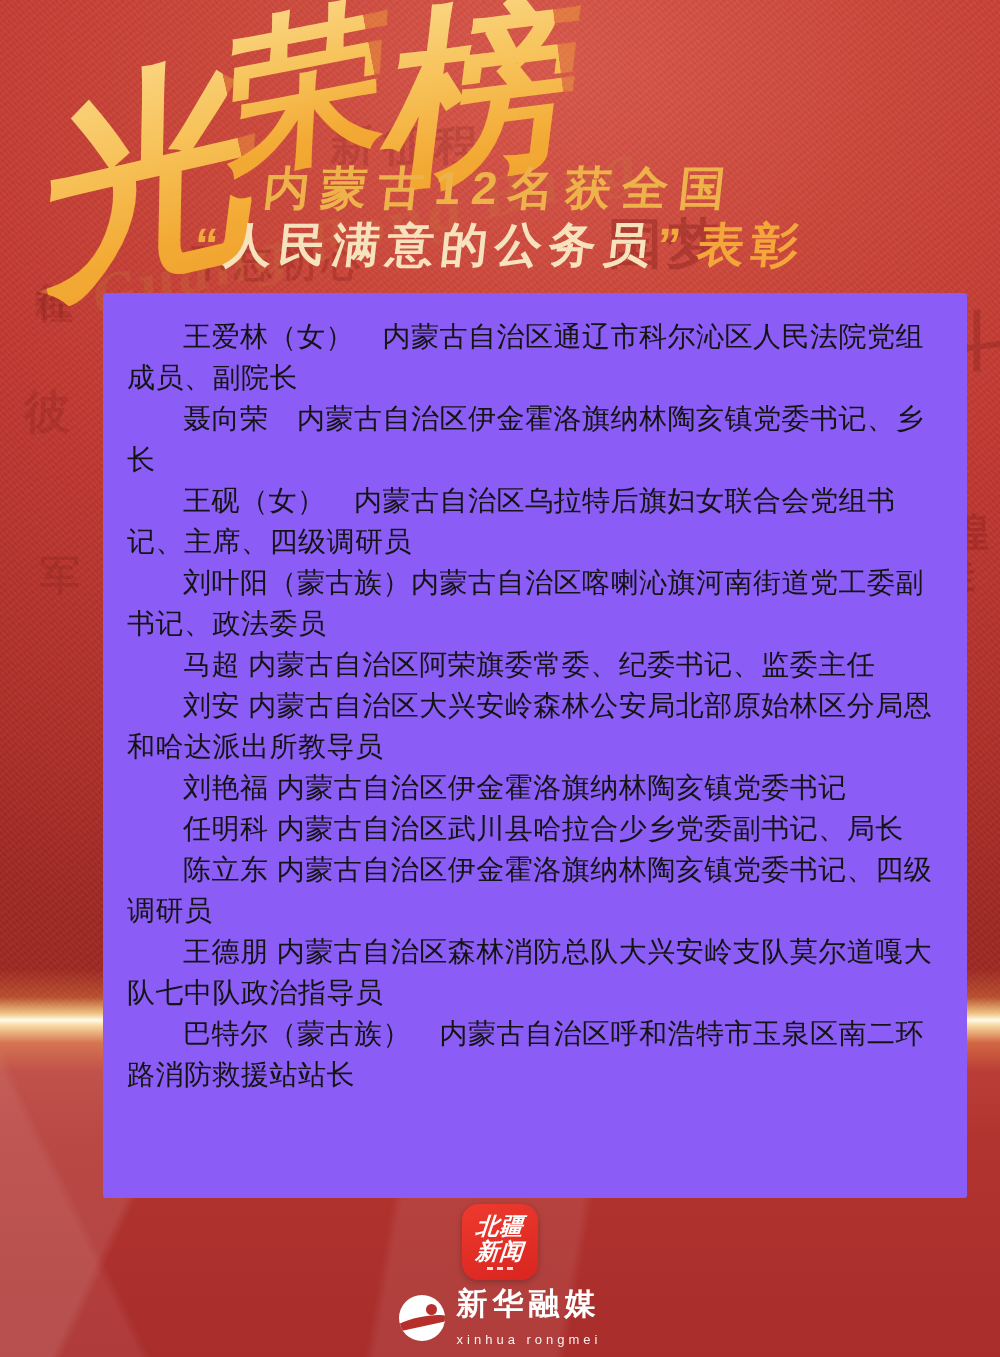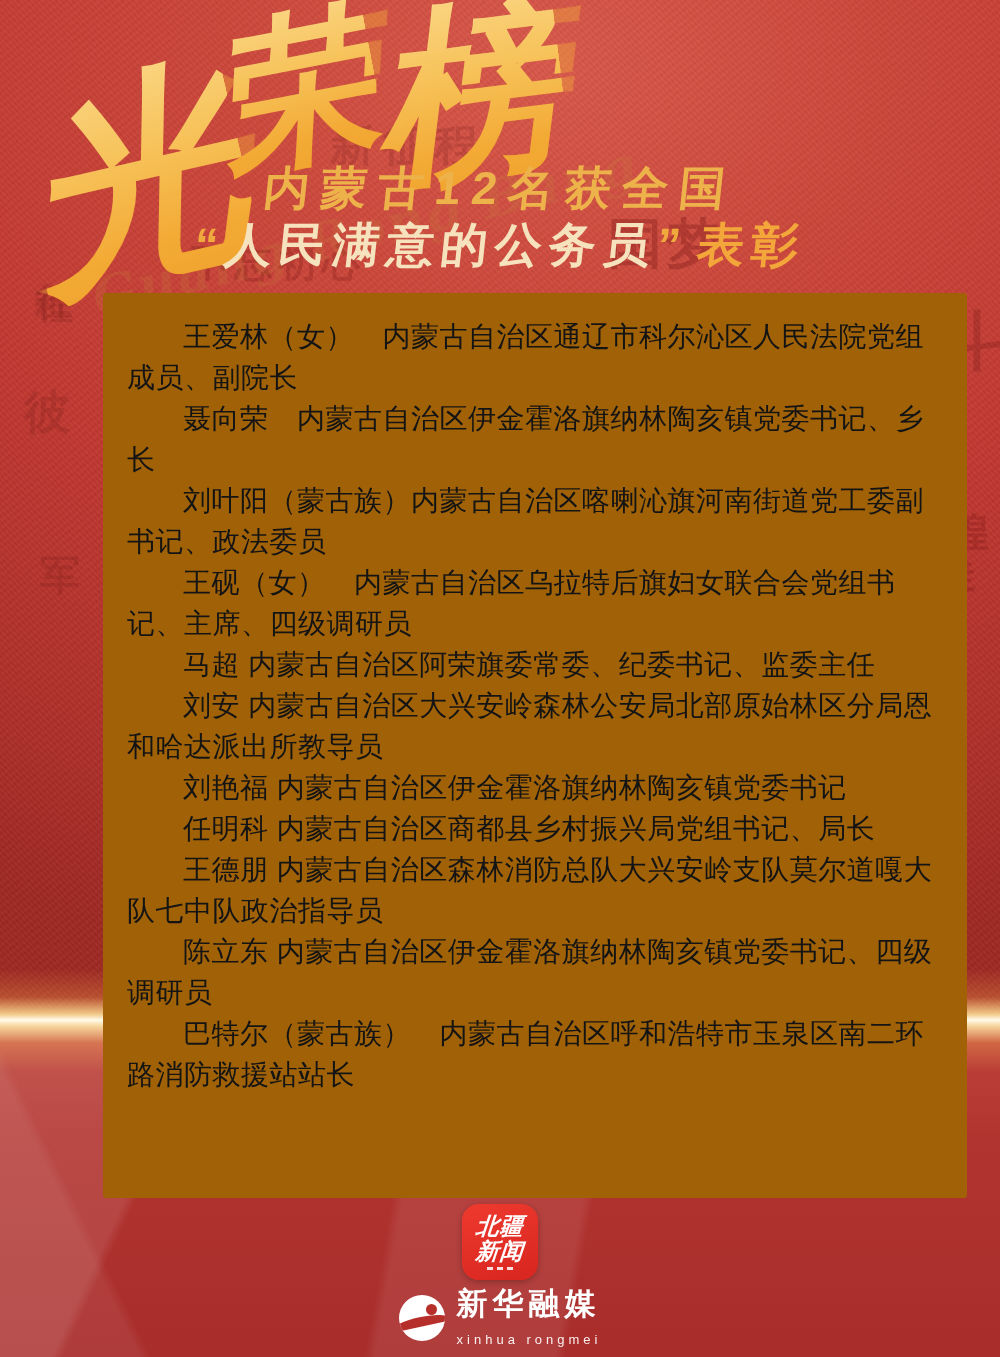--- a/index.html
+++ b/index.html
@@ -69,21 +69,21 @@
   .subtitle1,.subtitle2{position:absolute;left:0;width:1000px;text-align:center;z-index:2;
     font-weight:900;transform:skewX(-6deg);}
   .subtitle1{top:158px;font-size:46px;color:#eeb24b;letter-spacing:11px;}
   .subtitle2{top:214px;font-size:47px;letter-spacing:7px;}
   .subtitle2 .q{color:#f0a93c;}
   .subtitle2 .inner{color:#f6e3bd;}
   .subtitle2 .suffix{color:#f3a63a;margin-left:10px;}
 
   
   .card{position:absolute;left:103px;top:293px;width:864px;height:905px;z-index:5;
-    background:#a16207;border-radius:3px;box-sizing:border-box;
+    background:#8b5cf6;border-radius:3px;box-sizing:border-box;
     padding:23px 20px 0 24px;}
   .card p{margin:0;text-indent:2em;font-size:28px;line-height:41px;color:#141414;
     font-family:"Liberation Sans",sans-serif;letter-spacing:.5px;}
 
   
   .app-badge{position:absolute;left:462px;top:1204px;width:76px;height:76px;z-index:6;
     background:linear-gradient(160deg,#ee3a2e,#d8251f);border-radius:17px;
     display:flex;flex-direction:column;align-items:center;justify-content:center;
     box-shadow:0 2px 6px rgba(0,0,0,.25);}
   .app-badge .line{color:#fff;font-weight:900;font-style:italic;font-size:23px;
@@ -133,28 +133,28 @@
   </div>
 
   <div class="subtitle1">内蒙古12名获全国</div>
   <div class="subtitle2">
     <span class="q">“</span><span class="inner">人民满意的公务员</span><span class="q">”</span><span class="suffix">表彰</span>
   </div>
 
   <div class="card">
     <p>王爱林（女）　内蒙古自治区通辽市科尔沁区人民法院党组成员、副院长</p>
     <p>聂向荣　内蒙古自治区伊金霍洛旗纳林陶亥镇党委书记、乡长</p>
+    <p>王砚（女）　内蒙古自治区乌拉特后旗妇女联合会党组书记、主席、四级调研员</p>
     <p>刘叶阳（蒙古族）内蒙古自治区喀喇沁旗河南街道党工委副书记、政法委员</p>
-    <p>王砚（女）　内蒙古自治区乌拉特后旗妇女联合会党组书记、主席、四级调研员</p>
     <p>马超 内蒙古自治区阿荣旗委常委、纪委书记、监委主任</p>
     <p>刘安 内蒙古自治区大兴安岭森林公安局北部原始林区分局恩和哈达派出所教导员</p>
     <p>刘艳福 内蒙古自治区伊金霍洛旗纳林陶亥镇党委书记</p>
-    <p>任明科 内蒙古自治区商都县乡村振兴局党组书记、局长</p>
+    <p>任明科 内蒙古自治区武川县哈拉合少乡党委副书记、局长</p>
+    <p>陈立东 内蒙古自治区伊金霍洛旗纳林陶亥镇党委书记、四级调研员</p>
     <p>王德朋 内蒙古自治区森林消防总队大兴安岭支队莫尔道嘎大队七中队政治指导员</p>
-    <p>陈立东 内蒙古自治区伊金霍洛旗纳林陶亥镇党委书记、四级调研员</p>
     <p>巴特尔（蒙古族）　内蒙古自治区呼和浩特市玉泉区南二环路消防救援站站长</p>
   </div>
 
   <div class="app-badge">
     <span class="line">北疆</span>
     <span class="line">新闻</span>
     <span class="dots">
         <i></i>
         <i></i>
         <i></i>

